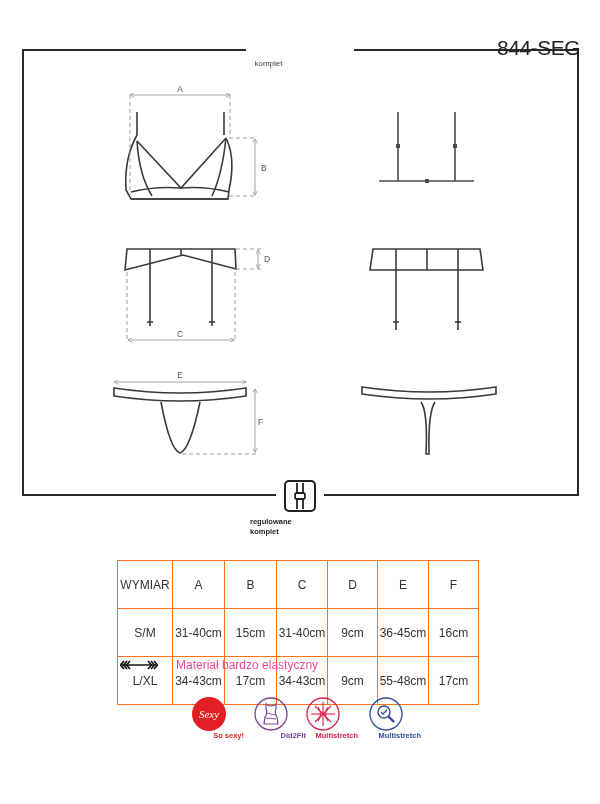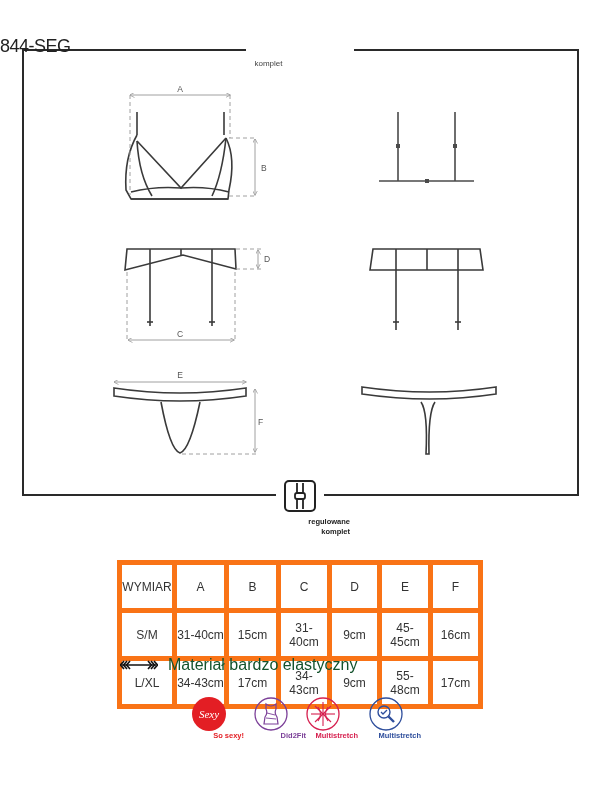--- a/index.html
+++ b/index.html
@@ -2,36 +2,36 @@
 <html><head>
 <meta charset="utf-8">
 <style>
   * { box-sizing: border-box; margin: 0; padding: 0; }
   html, body { width: 600px; height: 804px; background: #ffffff; overflow: hidden; }
   body { position: relative; font-family: "Liberation Sans", "DejaVu Sans", sans-serif; color: #2b2b2b; }
 
   .frame { position: absolute; left: 22px; top: 49px; width: 557px; height: 447px; border: 2px solid #2a2a2a; }
   .title-wrap { position: absolute; left: 0; top: 36px; width: 600px; height: 40px; text-align: center; }
   .title-mask { position: absolute; left: 248px; top: 8px; width: 104px; height: 10px; background: #fff; }
-  .title { position: absolute; left: 0; width: 580px; top: 0; text-align: left; font-size: 18px; font-weight: 500; color: #222; letter-spacing: -0.5px; }
+  .title { position: absolute; left: 0; width: 580px; top: 0; text-align: right; font-size: 21px; font-weight: 500; color: #222; letter-spacing: -0.5px; }
   .subtitle { position: absolute; left: 0; width: 537px; top: 23px; text-align: center; font-size: 8px; color: #444; }
 
   svg.drawings { position: absolute; left: 0; top: 0; }
 
   .adj-mask { position: absolute; left: 276px; top: 485px; width: 48px; height: 20px; background: #fff; }
   .adj-icon { position: absolute; left: 283px; top: 479px; width: 34px; height: 34px; }
-  .adj-label { position: absolute; left: 250px; top: 517px; width: 100px; text-align: right; font-size: 7.5px; font-weight: bold; line-height: 10px; color: #222; }
+  .adj-label { position: absolute; left: 250px; top: 517px; width: 100px; text-align: left; font-size: 7.5px; font-weight: bold; line-height: 10px; color: #222; }
 
   table.sizes { position: absolute; left: 117px; top: 560px; border-collapse: collapse; font-size: 12px; color: #333; }
-  table.sizes td { border: 5px solid #f97316; height: 48px; text-align: center; vertical-align: middle; padding: 0; }
+  table.sizes td { border: 1px solid #f97316; height: 48px; text-align: center; vertical-align: middle; padding: 0; }
   table.sizes td.c0 { width: 55px; }
   table.sizes td.c { width: 52px; }
   table.sizes td.c5 { width: 51px; }
 
-  .elastic { position: absolute; left: 120px; top: 658px; height: 14px; display: flex; align-items: center; font-size: 16px; color: #14532d; }
+  .elastic { position: absolute; left: 120px; top: 658px; height: 14px; display: flex; align-items: center; font-size: 12px; color: #ec4899; gap: 8px; }
   .elastic svg { margin-right: 10px; }
 
   .badges { position: absolute; top: 697px; left: 0; width: 600px; }
   .badge { position: absolute; width: 70px; text-align: right; }
   .badge svg { display: block; margin: 0 auto; }
   .badge .lbl { font-size: 7.5px; font-weight: bold; }
 </style>
 </head>
 <body>
 
@@ -147,21 +147,21 @@
     <td class="c5" style="width:50px">D</td>
     <td class="c5">E</td>
     <td class="c5" style="width:50px">F</td>
   </tr>
   <tr>
     <td>S/M</td>
     <td>31-40cm</td>
     <td>15cm</td>
     <td>31-40cm</td>
     <td>9cm</td>
-    <td>45-45cm</td>
+    <td>36-45cm</td>
     <td>16cm</td>
   </tr>
   <tr>
     <td>L/XL</td>
     <td>34-43cm</td>
     <td>17cm</td>
     <td>34-43cm</td>
     <td>9cm</td>
     <td>55-48cm</td>
     <td>17cm</td>

